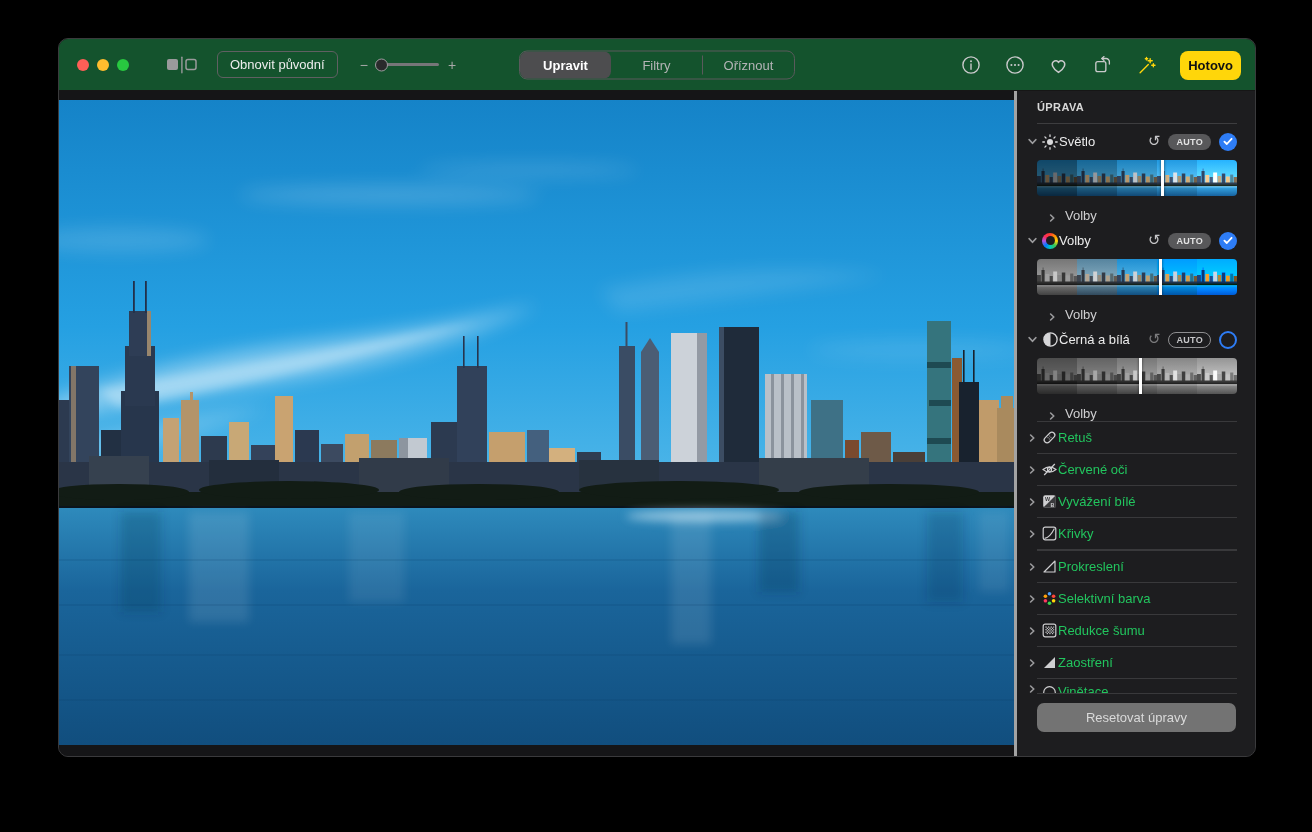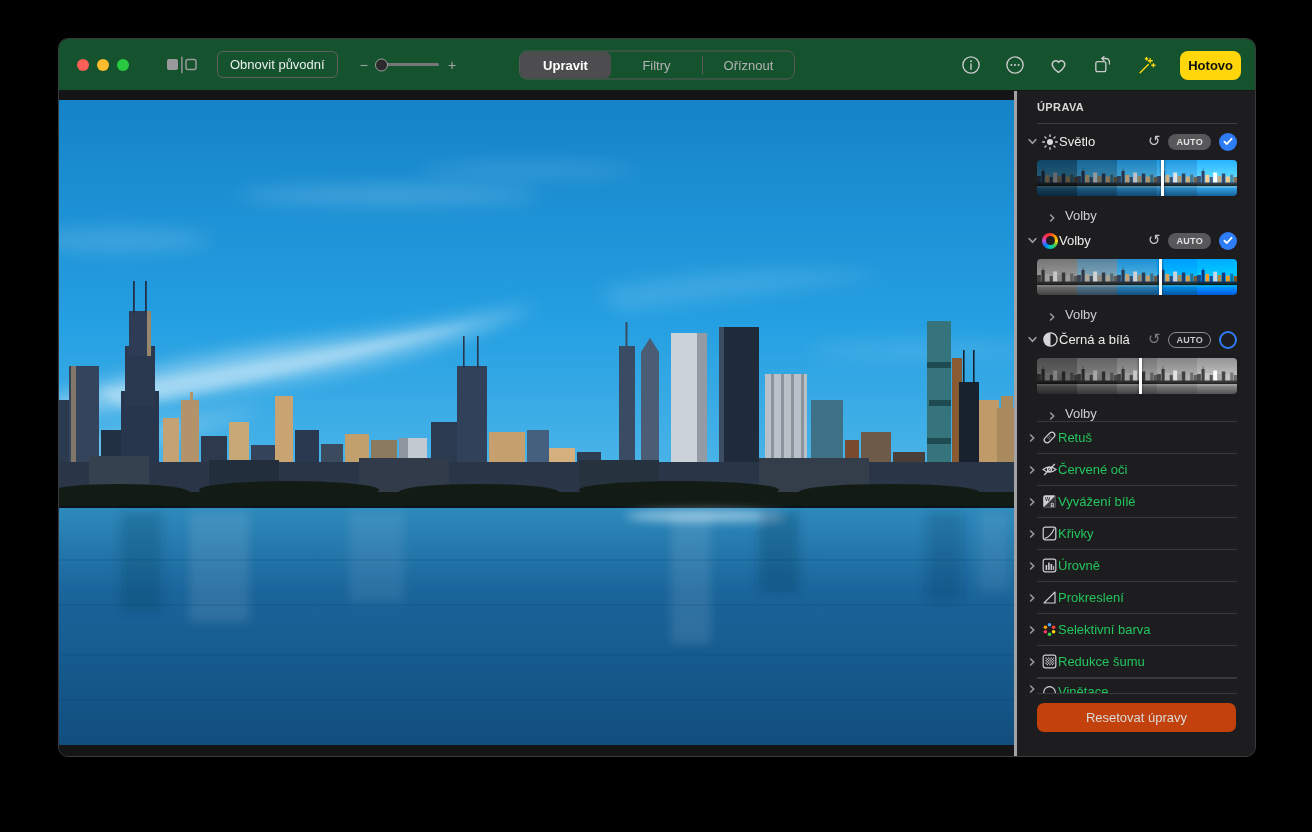--- a/index.html
+++ b/index.html
@@ -59,21 +59,21 @@
   .strip-ind { position:absolute; top:-1px; bottom:-1px; width:3px; background:#fff;
     border-radius:2px; box-shadow:0 0 3px rgba(0,0,0,.6); }
   .volby { display:flex; align-items:flex-end; height:27px; padding-left:30px; color:#cfcfd1; }
   .volby .vchev { margin-right:8px; display:flex; }
   .adj-div { height:1px; background:#39393b; margin:0 18px 0 20px; }
   .adj-row { display:flex; align-items:center; height:31px; padding:0 18px 0 8px; }
   .adj-row.clipped { height:14px; overflow:hidden; align-items:flex-start; padding-top:5px; }
   .adj-icon { width:17px; height:17px; margin-left:2px; display:flex; align-items:center; justify-content:center; }
   .adj-label { color:#22c55e; }
   .btn-reset { display:block; margin:9px 18px 0 20px; width:199px; height:29px;
-    background:#c2410c; border:none; border-radius:7px; color:#dadada; font-size:13px; }
+    background:#737373; border:none; border-radius:7px; color:#dadada; font-size:13px; }
   .wheel { width:16px; height:16px; border-radius:50%; position:relative;
     background:conic-gradient(#ff3b30,#ff9500,#ffd60a,#34c759,#00c7be,#007aff,#af52de,#ff2d55,#ff3b30); }
   .wheel::after { content:""; position:absolute; inset:3.5px; border-radius:50%; background:#1d1d1f; }
   .chev-svg { stroke:#9c9c9e; stroke-width:1.6; fill:none; stroke-linecap:round; stroke-linejoin:round; }
   
   .b1{filter:brightness(.5)} .b2{filter:brightness(.72)} .b3{filter:brightness(.92)}
   .b4{filter:brightness(1.08)} .b5{filter:brightness(1.25)}
   .s1{filter:saturate(0) brightness(.95)} .s2{filter:saturate(.4)} .s4{filter:saturate(1.7)}
   .s5{filter:saturate(2.4) contrast(1.05)}
   .g1{filter:grayscale(1) brightness(.62)} .g2{filter:grayscale(1) brightness(.8)}
@@ -553,37 +553,20 @@
         <span class="adj-icon">
           <svg width="17" height="17" viewBox="0 0 17 17" fill="none" stroke="#cfcfd1" stroke-width="1.2">
             <rect x="2.2" y="2.2" width="12.6" height="12.6" rx="2"></rect>
             <path d="M3.6 13.4 C 7.5 13 10.5 9.5 13.4 3.6" stroke-width="1.1"></path>
           </svg>
         </span>
         <span class="adj-label">Křivky</span>
       </div>
       <div class="adj-div"></div>
 
-      <div class="adj-row">
-        <span class="sec-chev">
-          <svg width="10" height="10" viewBox="0 0 10 10" class="chev-svg">
-              <path d="M3.6 2 L6.8 5 L3.6 8"></path>
-            </svg>
-        </span>
-        <span class="adj-icon">
-          <svg width="17" height="17" viewBox="0 0 17 17" fill="none" stroke="#cfcfd1" stroke-width="1.2">
-            <rect x="2.2" y="2.2" width="12.6" height="12.6" rx="2"></rect>
-            <rect x="4.6" y="8" width="1.6" height="5" fill="#cfcfd1" stroke="none"></rect>
-            <rect x="7.1" y="5.6" width="1.6" height="7.4" fill="#cfcfd1" stroke="none"></rect>
-            <rect x="9.6" y="7" width="1.6" height="6" fill="#cfcfd1" stroke="none"></rect>
-            <rect x="12.1" y="9" width="1" height="4" fill="#cfcfd1" stroke="none"></rect>
-          </svg>
-        </span>
-        <span class="adj-label">Úrovně</span>
-      </div>
       <div class="adj-div"></div>
 
       <div class="adj-row">
         <span class="sec-chev">
           <svg width="10" height="10" viewBox="0 0 10 10" class="chev-svg">
               <path d="M3.6 2 L6.8 5 L3.6 8"></path>
             </svg>
         </span>
         <span class="adj-icon">
           <svg width="17" height="17" viewBox="0 0 17 17" fill="none" stroke="#cfcfd1" stroke-width="1.2" stroke-linejoin="round">
@@ -645,20 +628,33 @@
               <rect x="5.7" y="10.9" width="1.3" height="1.3"></rect>
                 <rect x="8.3" y="10.9" width="1.3" height="1.3"></rect>
                 <rect x="10.9" y="10.9" width="1.3" height="1.3"></rect>
             </g>
           </svg>
         </span>
         <span class="adj-label">Redukce šumu</span>
       </div>
       <div class="adj-div"></div>
 
+      <div class="adj-row">
+        <span class="sec-chev">
+          <svg width="10" height="10" viewBox="0 0 10 10" class="chev-svg">
+              <path d="M3.6 2 L6.8 5 L3.6 8"></path>
+            </svg>
+        </span>
+        <span class="adj-icon">
+          <svg width="17" height="17" viewBox="0 0 17 17">
+            <path d="M3 14 L14 14 L14 3 Z" fill="#cfcfd1"></path>
+          </svg>
+        </span>
+        <span class="adj-label">Zaostření</span>
+      </div>
       <div class="adj-div"></div>
 
       <div class="adj-row clipped">
         <span class="sec-chev">
           <svg width="10" height="10" viewBox="0 0 10 10" class="chev-svg">
               <path d="M3.6 2 L6.8 5 L3.6 8"></path>
             </svg>
         </span>
         <span class="adj-icon">
           <svg width="17" height="17" viewBox="0 0 17 17" fill="none" stroke="#cfcfd1" stroke-width="1.2">

